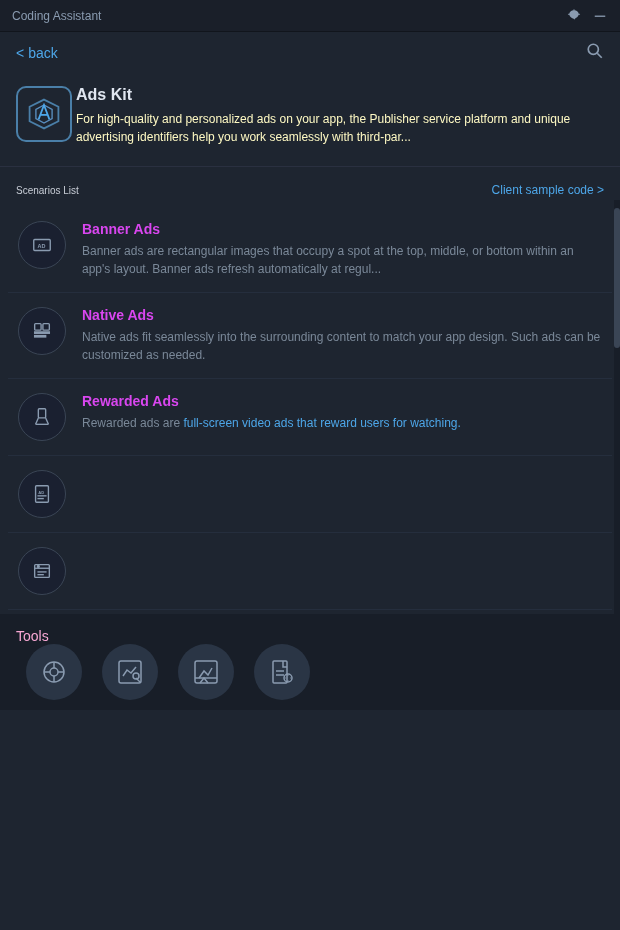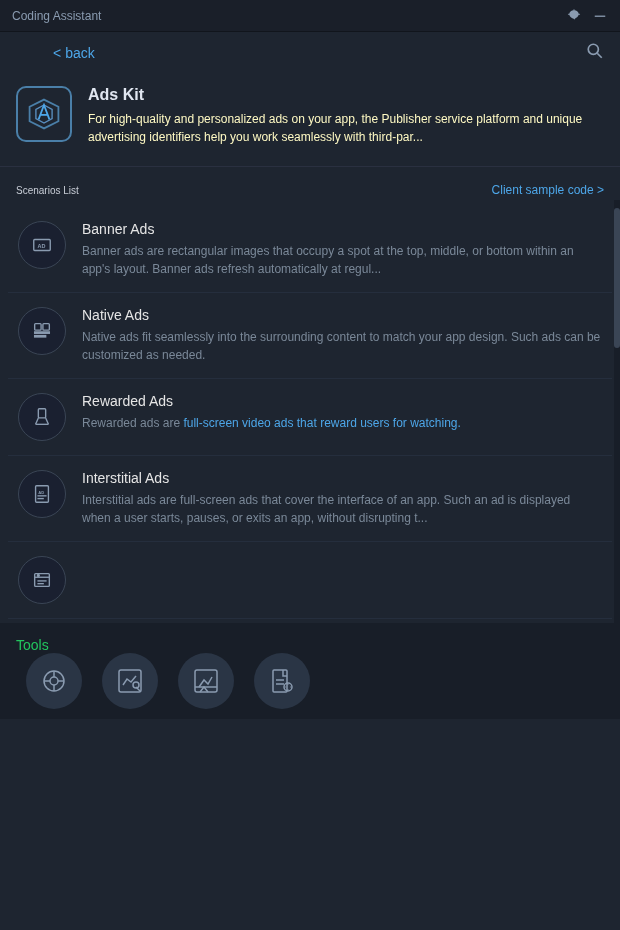--- a/index.html
+++ b/index.html
@@ -50,21 +50,20 @@
       justify-content: center;
     }
 
     
     .nav-bar {
       display: flex;
       align-items: center;
       justify-content: space-between;
       padding: 10px 16px;
       background-color: #1e2530;
-      margin-left: 37px;
     }
 
     .back-link {
       color: #4da6e8;
       font-size: 14px;
       cursor: pointer;
       display: flex;
       align-items: center;
       gap: 4px;
     }
@@ -78,21 +77,21 @@
       color: #8a9bb0;
       font-size: 16px;
       cursor: pointer;
     }
 
     
     .kit-header {
       display: flex;
       align-items: flex-start;
       padding: 12px 16px 20px 16px;
-      gap: 16px;
+      gap: 4px;
       border-bottom: 1px solid #2a3040;
     }
 
     .kit-logo {
       width: 56px;
       height: 56px;
       border: 2px solid #4a7fa8;
       border-radius: 10px;
       display: flex;
       align-items: center;
@@ -161,23 +160,23 @@
       display: flex;
       align-items: center;
       justify-content: center;
       flex-shrink: 0;
       color: #8a9bb0;
       font-size: 16px;
       background-color: #1a2030;
     }
 
     .scenario-text h3 {
-      color: #e5e5e5;
+      color: #d946ef;
       font-size: 14px;
-      font-weight: 400;
+      font-weight: 700;
       margin-bottom: 5px;
     }
 
     .scenario-text p {
       color: #7a8898;
       font-size: 12px;
       line-height: 1.5;
     }
 
     .scenario-text p .highlight {
@@ -185,21 +184,21 @@
     }
 
     
     .tools-section {
       background-color: #181e28;
       padding: 14px 16px 10px 16px;
       margin-top: 4px;
     }
 
     .tools-title {
-      color: #22c55e;
+      color: #f9a8d4;
       font-size: 14px;
       font-weight: 500;
     }
 
     .tools-grid {
       display: flex;
       gap: 20px;
       justify-content: flex-start;
       padding: 0 10px;
     }
@@ -346,24 +345,20 @@
   </div>
 
   <div class="scenario-item">
     <div class="scenario-icon">
       <svg viewBox="0 0 24 24" width="22" height="22" fill="none" stroke="#8a9bb0" stroke-width="1.5">
         <rect x="5" y="3" width="14" height="18" rx="1"></rect>
         <text x="8" y="12" font-size="4.5" fill="#8a9bb0" stroke="none" font-family="Arial" font-weight="bold">AD</text>
         <line x1="7" y1="14" x2="17" y2="14"></line>
         <line x1="7" y1="17" x2="14" y2="17"></line>
       </svg>
-    </div>
-    <div class="scenario-text">
-      <h3>Interstitial Ads</h3>
-      <p>Interstitial ads are full-screen ads that cover the interface of an app. Such an ad is displayed when a user starts, pauses, or exits an app, without disrupting t...</p>
     </div>
   </div>
 
 
   <div class="scenario-item">
     <div class="scenario-icon">
       <svg viewBox="0 0 24 24" width="22" height="22" fill="none" stroke="#8a9bb0" stroke-width="1.5">
         <rect x="4" y="5" width="16" height="14" rx="1"></rect>
         <line x1="4" y1="9" x2="20" y2="9"></line>
         <circle cx="8" cy="7" r="1" fill="#8a9bb0"></circle>

